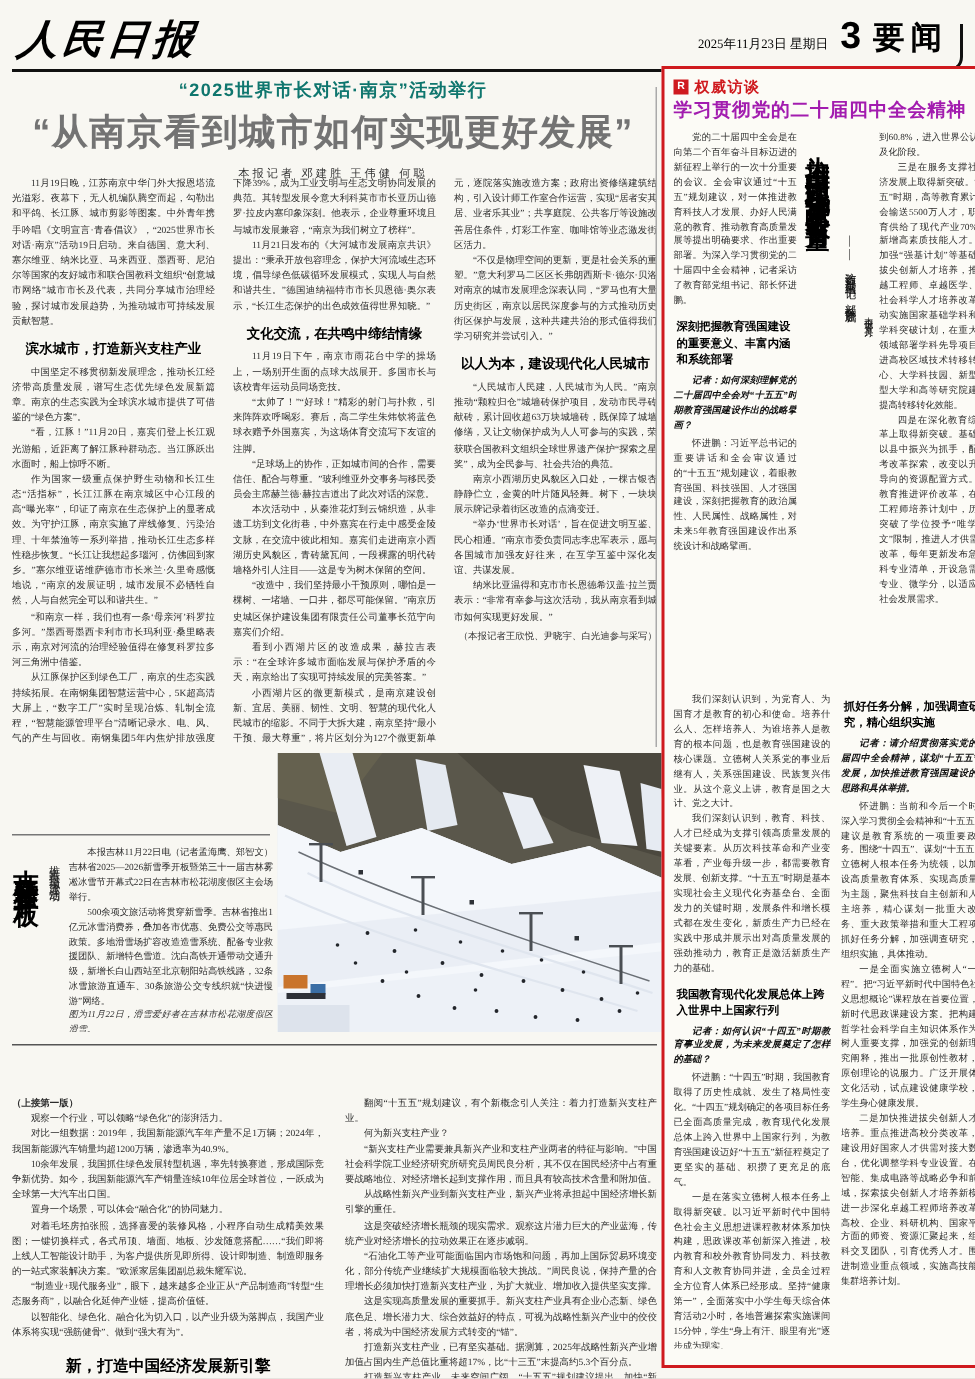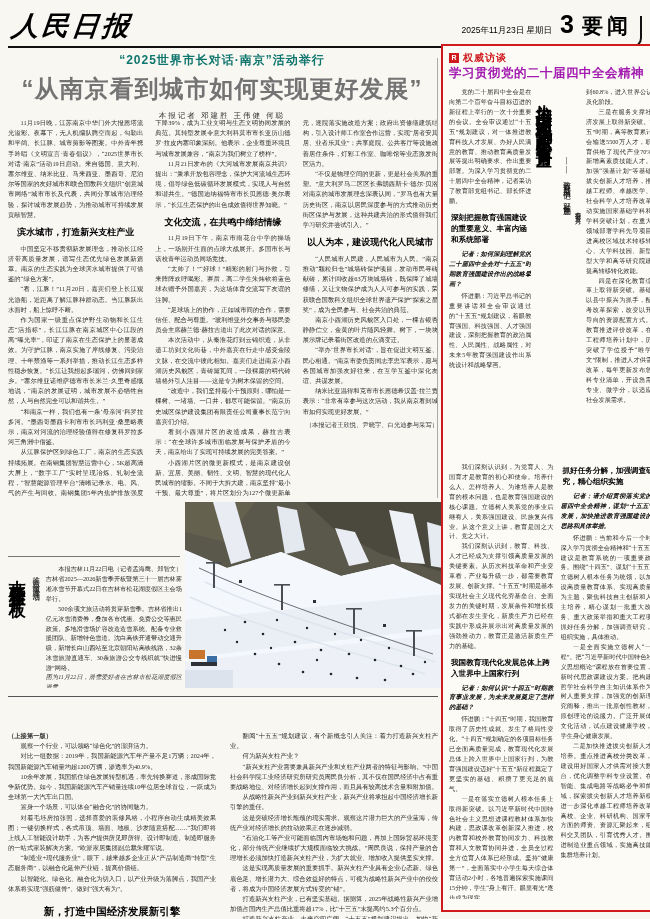--- a/index.html
+++ b/index.html
@@ -5,21 +5,21 @@
   html,body{margin:0;padding:0;background:#d8d6d0;}
   #page{position:relative;width:650px;height:919px;background:#f8f7f2;overflow:hidden;
         font-family:"Liberation Serif","DejaVu Serif",serif;color:#222;}
   
   .hdr-rule{position:absolute;left:8px;top:16px;width:632px;height:30px;
             border-bottom:2px solid #111;border-right:2px solid #111;border-bottom-right-radius:10px;}
   .masthead{position:absolute;left:12px;top:8px;font-family:"DejaVu Serif",serif;
             font-size:27px;font-weight:bold;font-style:italic;letter-spacing:3px;color:#000;transform:skewX(-6deg);}
   .pageinfo{position:absolute;right:18px;top:10px;display:flex;align-items:baseline;gap:8px;
             font-family:"Liberation Sans","DejaVu Sans",sans-serif;}
-  .pi-date{font-size:8.5px;color:#000;}
+  .pi-date{font-size:8.5px;color:#000;font-family:Liberation Serif, serif;}
   .pi-num{font-size:25px;font-weight:700;color:#000;}
   .pi-sec{font-size:21px;font-weight:900;letter-spacing:4px;color:#000;}
   
   .lead-head{position:absolute;left:8px;top:52px;width:428px;text-align:center;
              font-family:"Liberation Sans","DejaVu Sans",sans-serif;}
   .kicker{font-size:12px;font-weight:700;color:#0f766e;letter-spacing:1px;}
   .headline{font-size:24px;font-weight:900;color:#737373;letter-spacing:1px;margin-top:6px;line-height:1.15;}
   .lead-byline{font-size:7.5px;color:#333;margin-top:8px;letter-spacing:2px;}
   .lead-cols{position:absolute;left:8px;top:118px;width:430px;height:384px;
              column-count:3;column-gap:12px;column-fill:auto;overflow:hidden;

